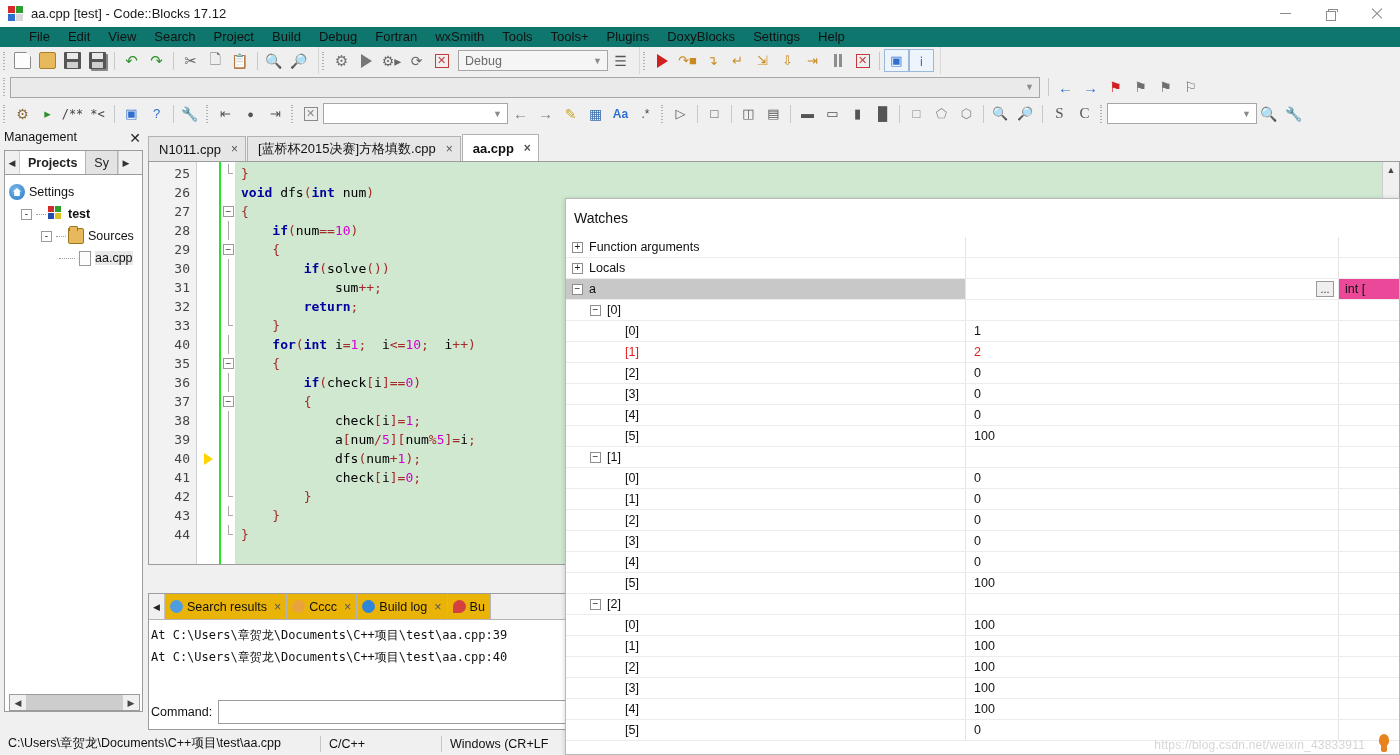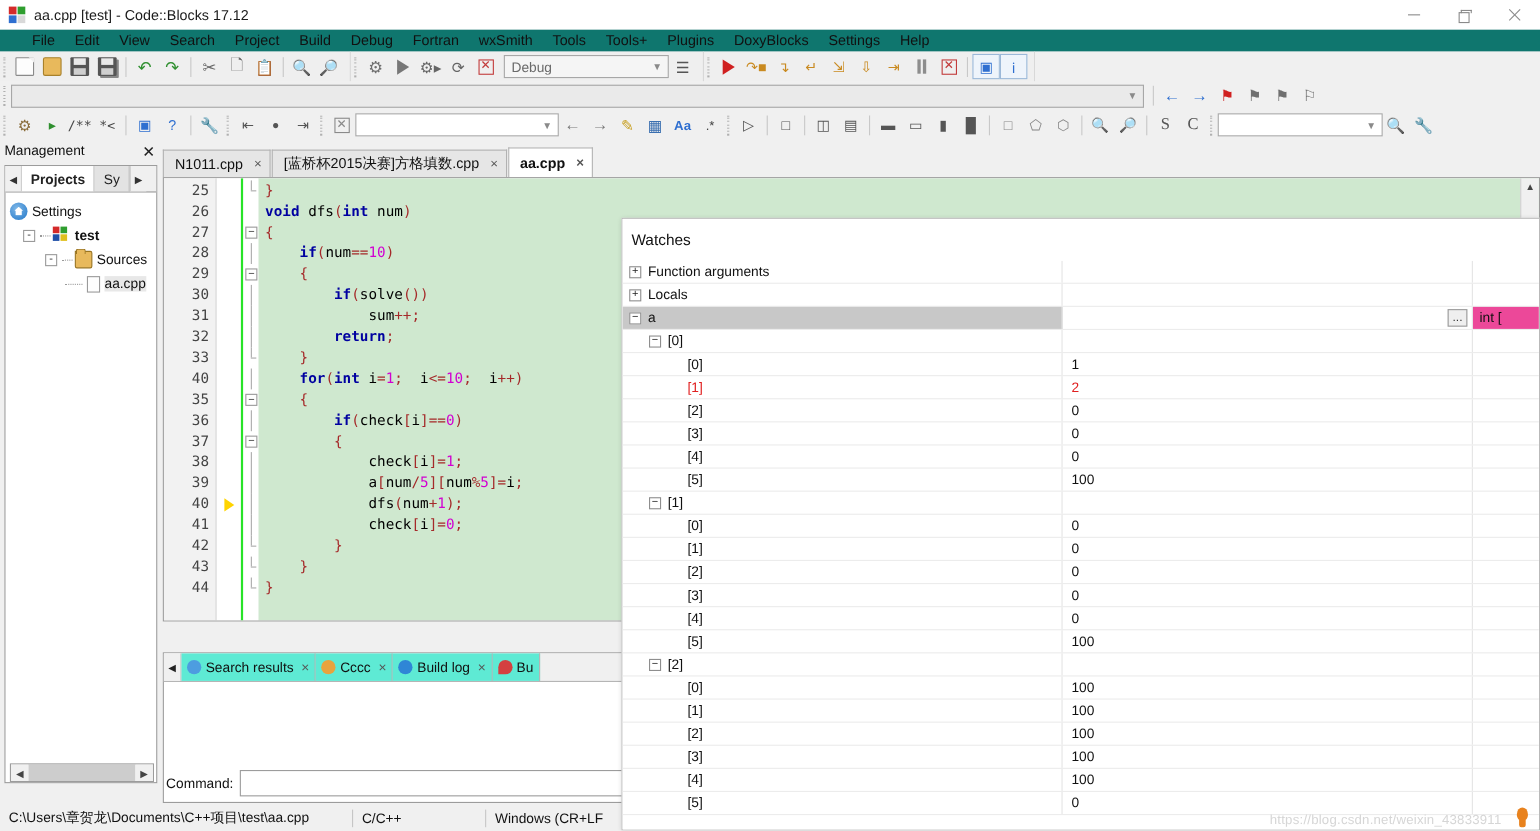--- a/index.html
+++ b/index.html
@@ -206,21 +206,21 @@
   }
   .vscroll .vbtn { height:16px; display:flex;align-items:center;justify-content:center;font-size:9px;color:#444; }
 
   
   #logs { position: absolute; left: 148px; top: 573px; width: 420px; height: 157px; }
   #logs .panel-caption { height: 20px; display:flex; align-items:center; font-size:12.5px; color:#1d4ed8;margin-top:24px; }
   #logs .lbody { position:absolute; left:0; top:20px; right:0; bottom:0; border:1px solid #9c9c9c; background:#fff; }
   .ltabs { height: 26px; display: flex; align-items: stretch; background: #f0f0f0; border-bottom:1px solid #b5b5b5; }
   .ltabs .navbtn { width:16px; display:flex;align-items:center;justify-content:center;font-size:9px;color:#222;
     background:#f0f0f0; border-right:1px solid #c2c2c2; }
-  .ltab { display:flex; align-items:center; gap:4px; padding:0 5px; font-size:12.5px; background:#5eead4;
+  .ltab { display:flex; align-items:center; gap:4px; padding:0 5px; font-size:12.5px; background:#eab308;
     border-right:1px solid #b5b5b5; color:#111; white-space: nowrap; }
   .ltab .x { color:#555; margin-left:3px; }
   .dot-ico { width:13px;height:13px;border-radius:50%; flex:none; }
   .log-lines { padding: 4px 0 0 2px; font-family:"DejaVu Sans Mono", monospace; font-size:12px; color:#111; }
   .log-lines div { height: 22px; line-height: 22px; white-space: nowrap; }
 
   
   #cmdbar {
     position: absolute; left: 145px; top: 695px; width: 1255px; height: 34px;
     display: flex; align-items: center;
@@ -707,20 +707,24 @@
         <div class="ltab">
           <span class="dot-ico" style="background:#2f86d6;border-radius:50%;"></span>
           <span>Build log</span>
           <span class="x">×</span>
         </div>
         <div class="ltab">
           <span class="dot-ico" style="background:#d44040;border-radius:50% 50% 50% 0;"></span>
           <span>Bu</span>
         </div>
       </div>
+      <div class="log-lines">
+        <div>At C:\Users\章贺龙\Documents\C++项目\test\aa.cpp:39</div>
+        <div>At C:\Users\章贺龙\Documents\C++项目\test\aa.cpp:40</div>
+      </div>
     </div>
   </div>
 
   <div id="cmdbar">
     <span class="cmd-label">Command:</span>
     <input class="cmd-input" value="" placeholder="" style="">
   </div>
 
   <div id="statusbar">
     <div class="cell" style="width:320px;">C:\Users\章贺龙\Documents\C++项目\test\aa.cpp</div>

